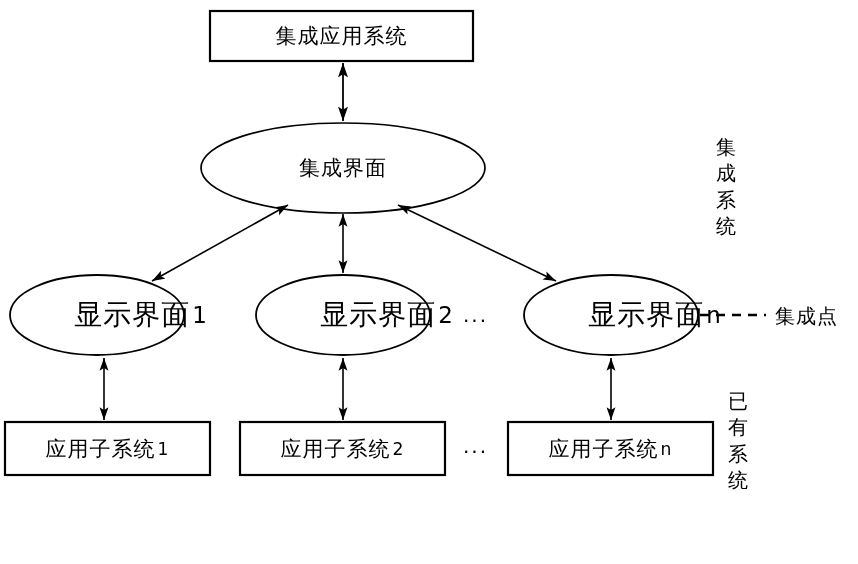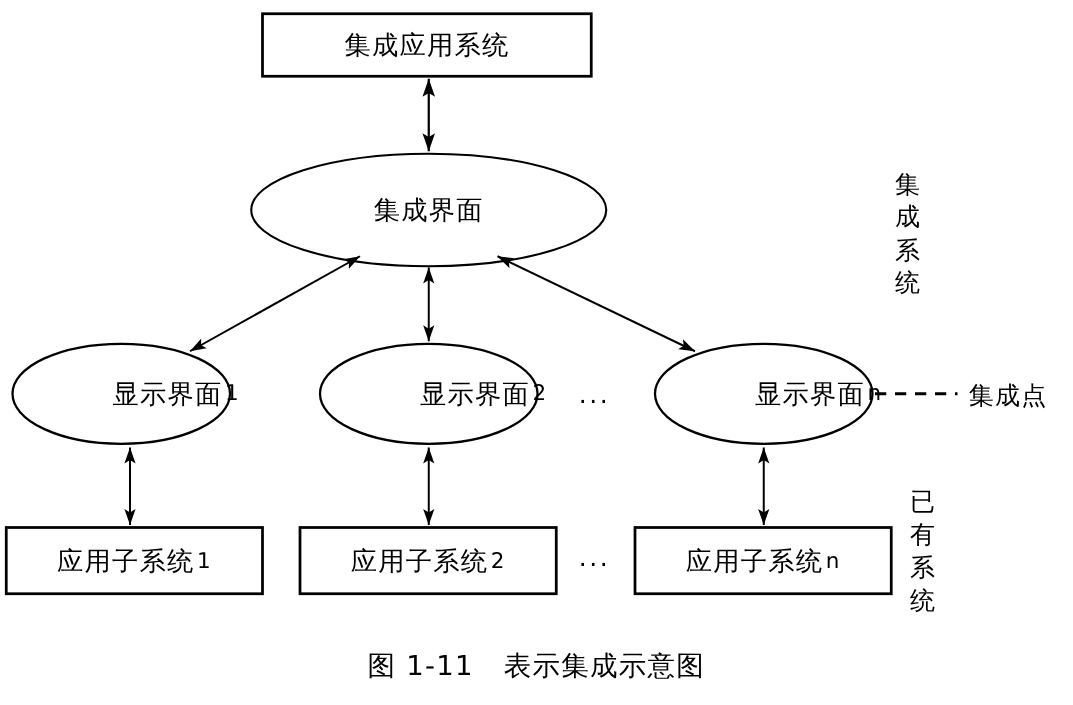--- a/index.html
+++ b/index.html
@@ -35,21 +35,21 @@
     white-space: nowrap;
     letter-spacing: 1px;
   }
   .box-label {
     font-size: 21px;
   }
   .ellipse-label-top {
     font-size: 21px;
   }
   .ellipse-label {
-    font-size: 21px;
+    font-size: 28px;
     padding-left: 44px;
   }
   .side-label-vertical {
     position: absolute;
     font-size: 20px;
     line-height: 1.32;
     text-align: center;
     width: 28px;
     letter-spacing: 0px;
   }
@@ -158,17 +158,14 @@
 
   <div class="ellipsis-mark" style="left:463px; top:303px;">...</div>
   <div class="ellipsis-mark" style="left:463px; top:434px;">...</div>
 
   <div class="side-label-vertical" style="left:712px; top:134px;">集成系统</div>
 
   <div class="side-label-horizontal" style="left:775px; top:303px;">集成点</div>
 
   <div class="side-label-vertical" style="left:724px; top:345px;margin-top:43px;">已有系统</div>
 
-  <div id="figure-caption">
-    <span>图 1-11</span><span class="cap-gap"></span><span>表示集成示意图</span>
-  </div>
 
 </div>
 
 </body></html>

